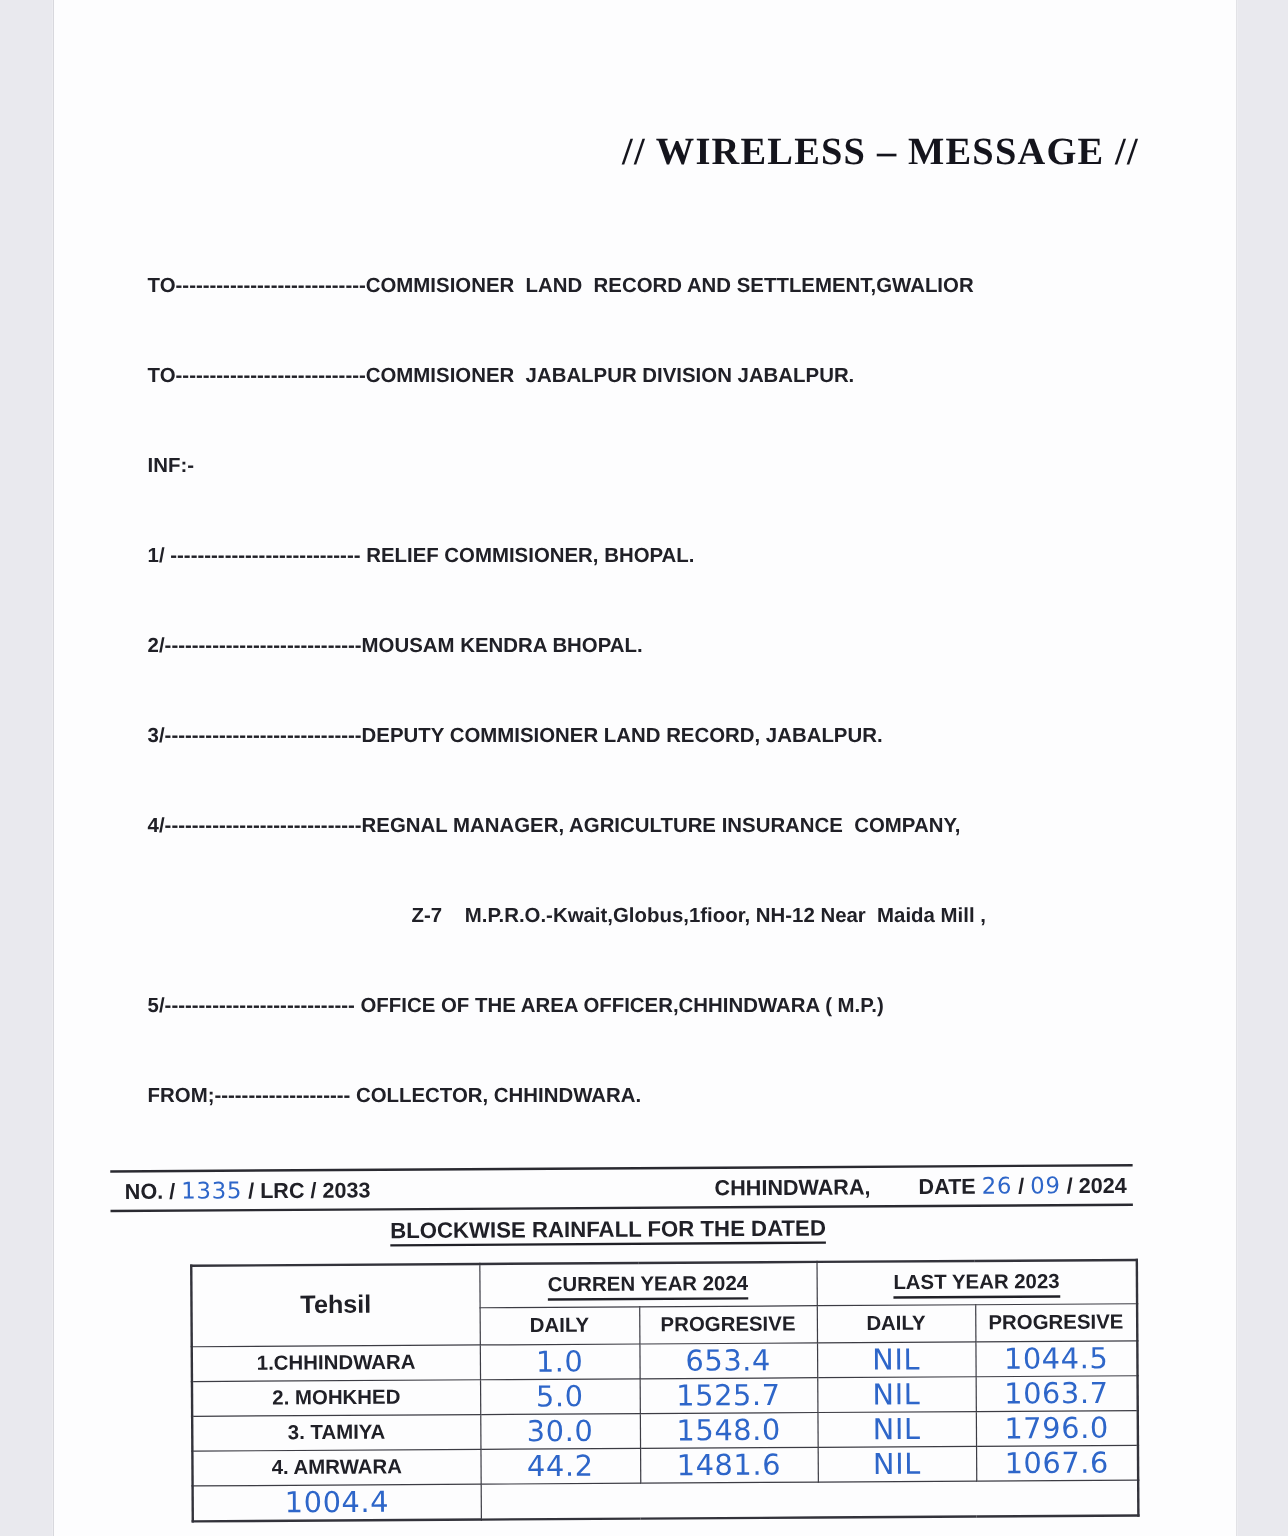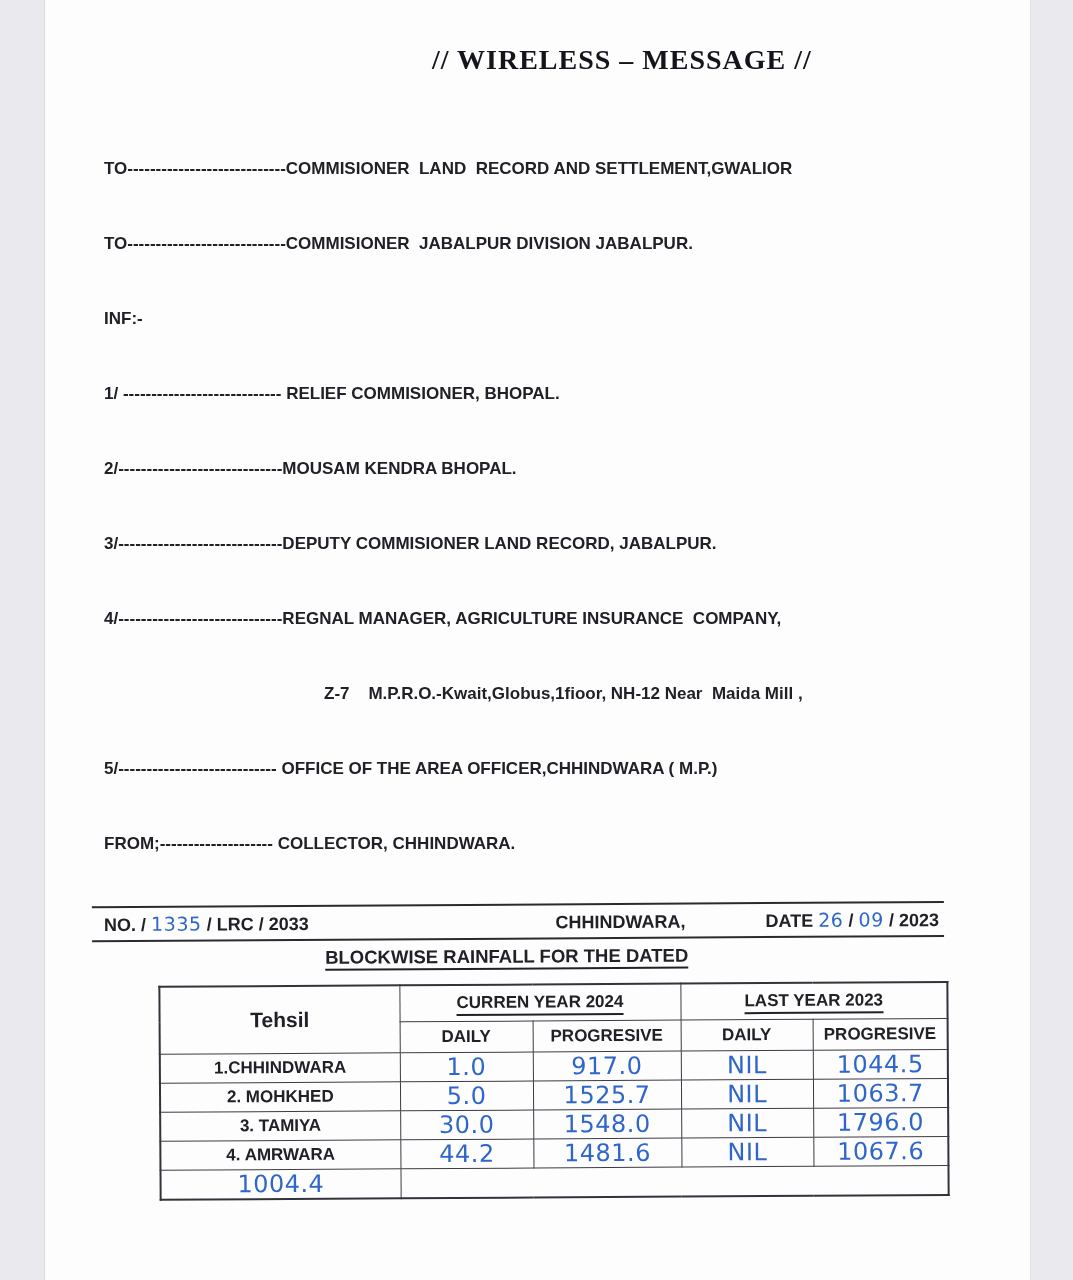--- a/index.html
+++ b/index.html
@@ -21,35 +21,35 @@
     color:#202027;
   }
   .printed { font-weight:700; color:#202027; }
   .hand {
     font-family:"DejaVu Sans", sans-serif;
     color:#2e66c9; font-weight:500; letter-spacing:.6px;
     transform: skewX(-1deg);
   }
   
   .title {
-    margin:44px 0 0 328px;
+    margin:108px 0 0 328px;
     font-family:"Liberation Serif", serif;
-    font-weight:700; font-size:28px; letter-spacing:1px;
-    color:#14141c; white-space:nowrap;
+    font-weight:700; font-size:32px; letter-spacing:1px;
+    color:#14141c; white-space:nowrap;text-align:right;
   }
   
-  .address { margin-top:30px; font-size:17px; font-weight:700; line-height:25px; white-space:pre; }
+  .address { margin-top:30px; font-size:17px; font-weight:700; line-height:25px; white-space:pre;margin-left:19px; }
   .address .indent { padding-left:220px; }
   .rule { border-top:2.3px solid #2a2a31; margin-left:-12px; width:852px; }
   .ref-row {
     display:flex; align-items:baseline; font-size:18px; font-weight:700;
     padding:5px 0 4px 0;
   }
   .ref-left { white-space:pre; }
-  .ref-place { margin-left:auto; margin-right:80px; }
+  .ref-place { margin-left:auto; margin-right:40px; }
   .ref-date { white-space:pre; margin-right:10px; }
   .ref-row .hand { font-size:19px; }
   .subject {
     text-align:center; font-size:18.5px; font-weight:700; margin:6px 0 0 -40px;
   }
   .subject span { border-bottom:2.6px solid #202027; padding-bottom:1px; }
   .mid { transform: rotate(-0.35deg); transform-origin: 20px 20px; }
   
   table.rain {
     border-collapse:collapse; margin:16px 0 0 54px;
@@ -88,21 +88,21 @@
       <div class="indent">Z-7    M.P.R.O.-Kwait,Globus,1fioor, NH-12 Near  Maida Mill ,</div>
       <div>5/---------------------------- OFFICE OF THE AREA OFFICER,CHHINDWARA ( M.P.)</div>
       <div>FROM;-------------------- COLLECTOR, CHHINDWARA.</div>
     </div>
 
     <div class="mid">
       <div class="rule"></div>
       <div class="ref-row">
         <span class="ref-left"><span>NO. / </span><span class="hand">1335</span><span> / LRC / 2033</span></span>
         <span class="ref-place">CHHINDWARA,</span>
-        <span class="ref-date"><span>DATE </span><span class="hand">26</span><span> / </span><span class="hand">09</span><span> / </span><span>2023</span></span>
+        <span class="ref-date"><span>DATE </span><span class="hand">26</span><span> / </span><span class="hand">09</span><span> / </span><span>2024</span></span>
       </div>
       <div class="rule"></div>
 
       <div class="subject"><span>BLOCKWISE RAINFALL FOR THE DATED</span></div>
 
       <table class="rain">
         <colgroup>
             <col class="c-tehsil">
             <col class="c-d1">
             <col class="c-p1">
@@ -119,21 +119,21 @@
             <th class="th-sub">DAILY</th>
             <th class="th-sub">PROGRESIVE</th>
             <th class="th-sub">DAILY</th>
             <th class="th-sub">PROGRESIVE</th>
           </tr>
         </thead>
         <tbody>
           <tr class="data-row">
             <td class="tname">1.CHHINDWARA</td>
             <td class="vcell">1.0</td>
-            <td class="vcell">917.0</td>
+            <td class="vcell">653.4</td>
             <td class="vcell">NIL</td>
             <td class="vcell">1044.5</td>
           </tr>
           <tr class="data-row">
             <td class="tname">2. MOHKHED</td>
             <td class="vcell">5.0</td>
             <td class="vcell">1525.7</td>
             <td class="vcell">NIL</td>
             <td class="vcell">1063.7</td>
           </tr>

